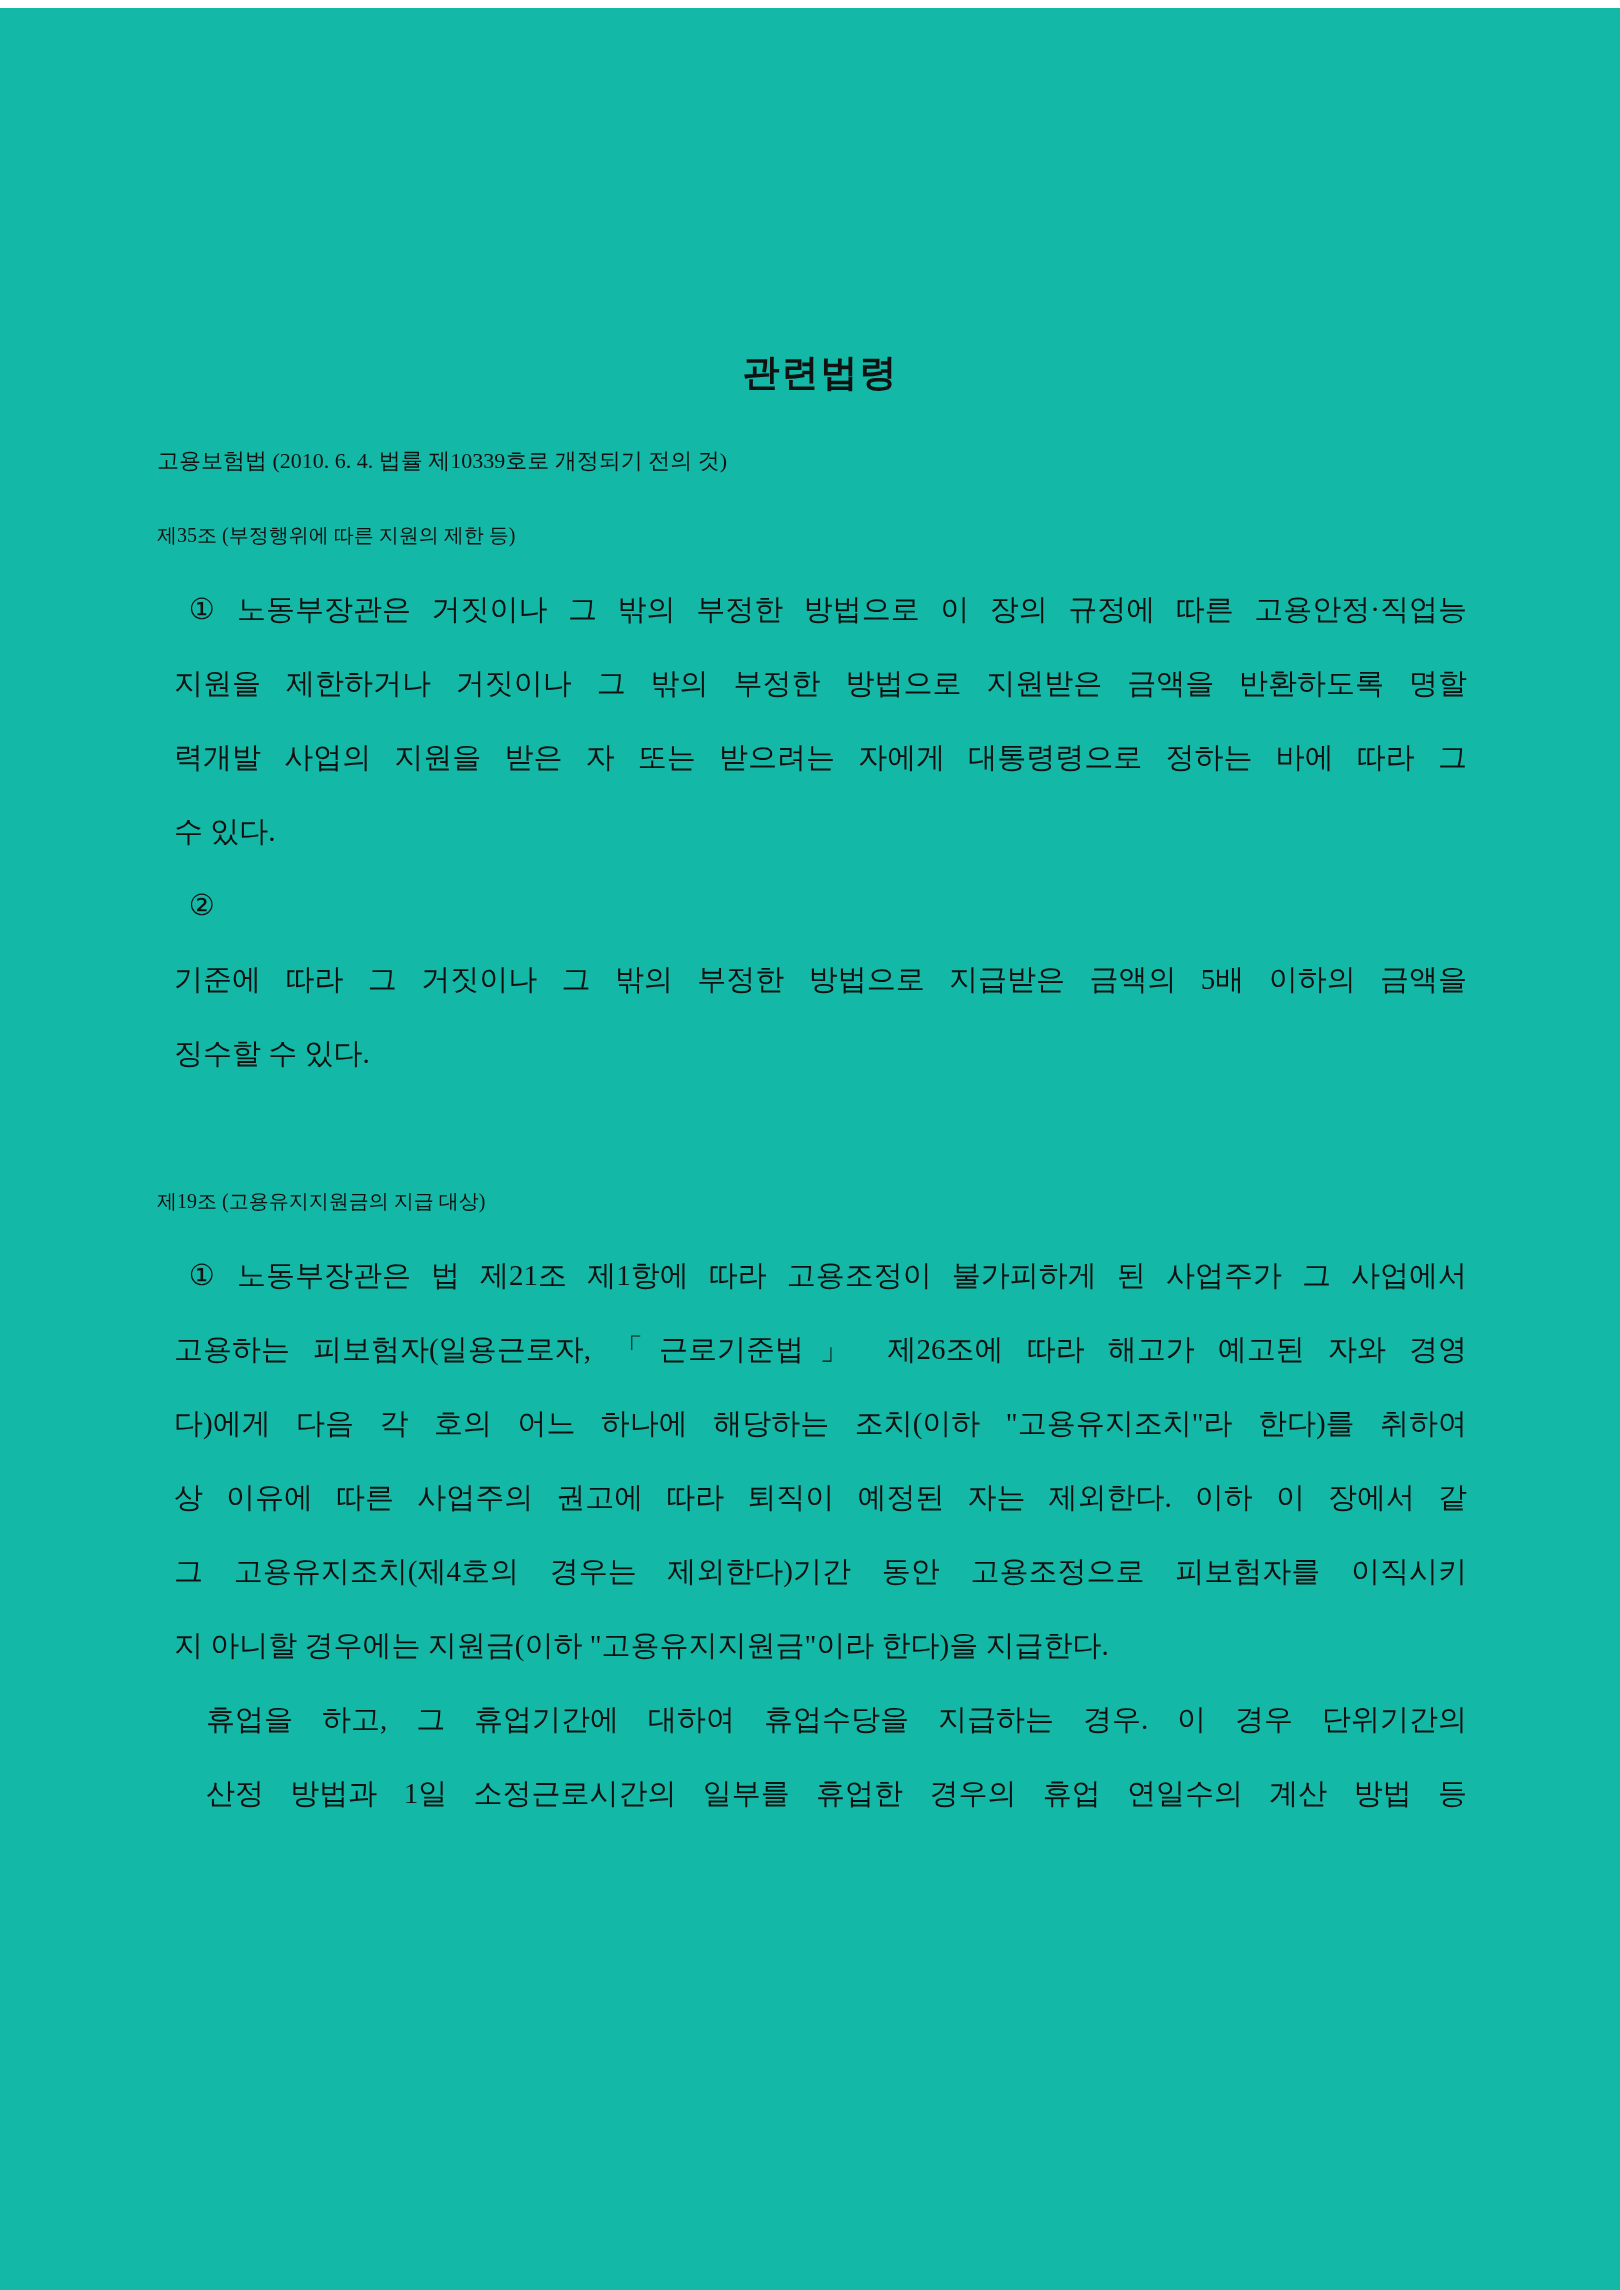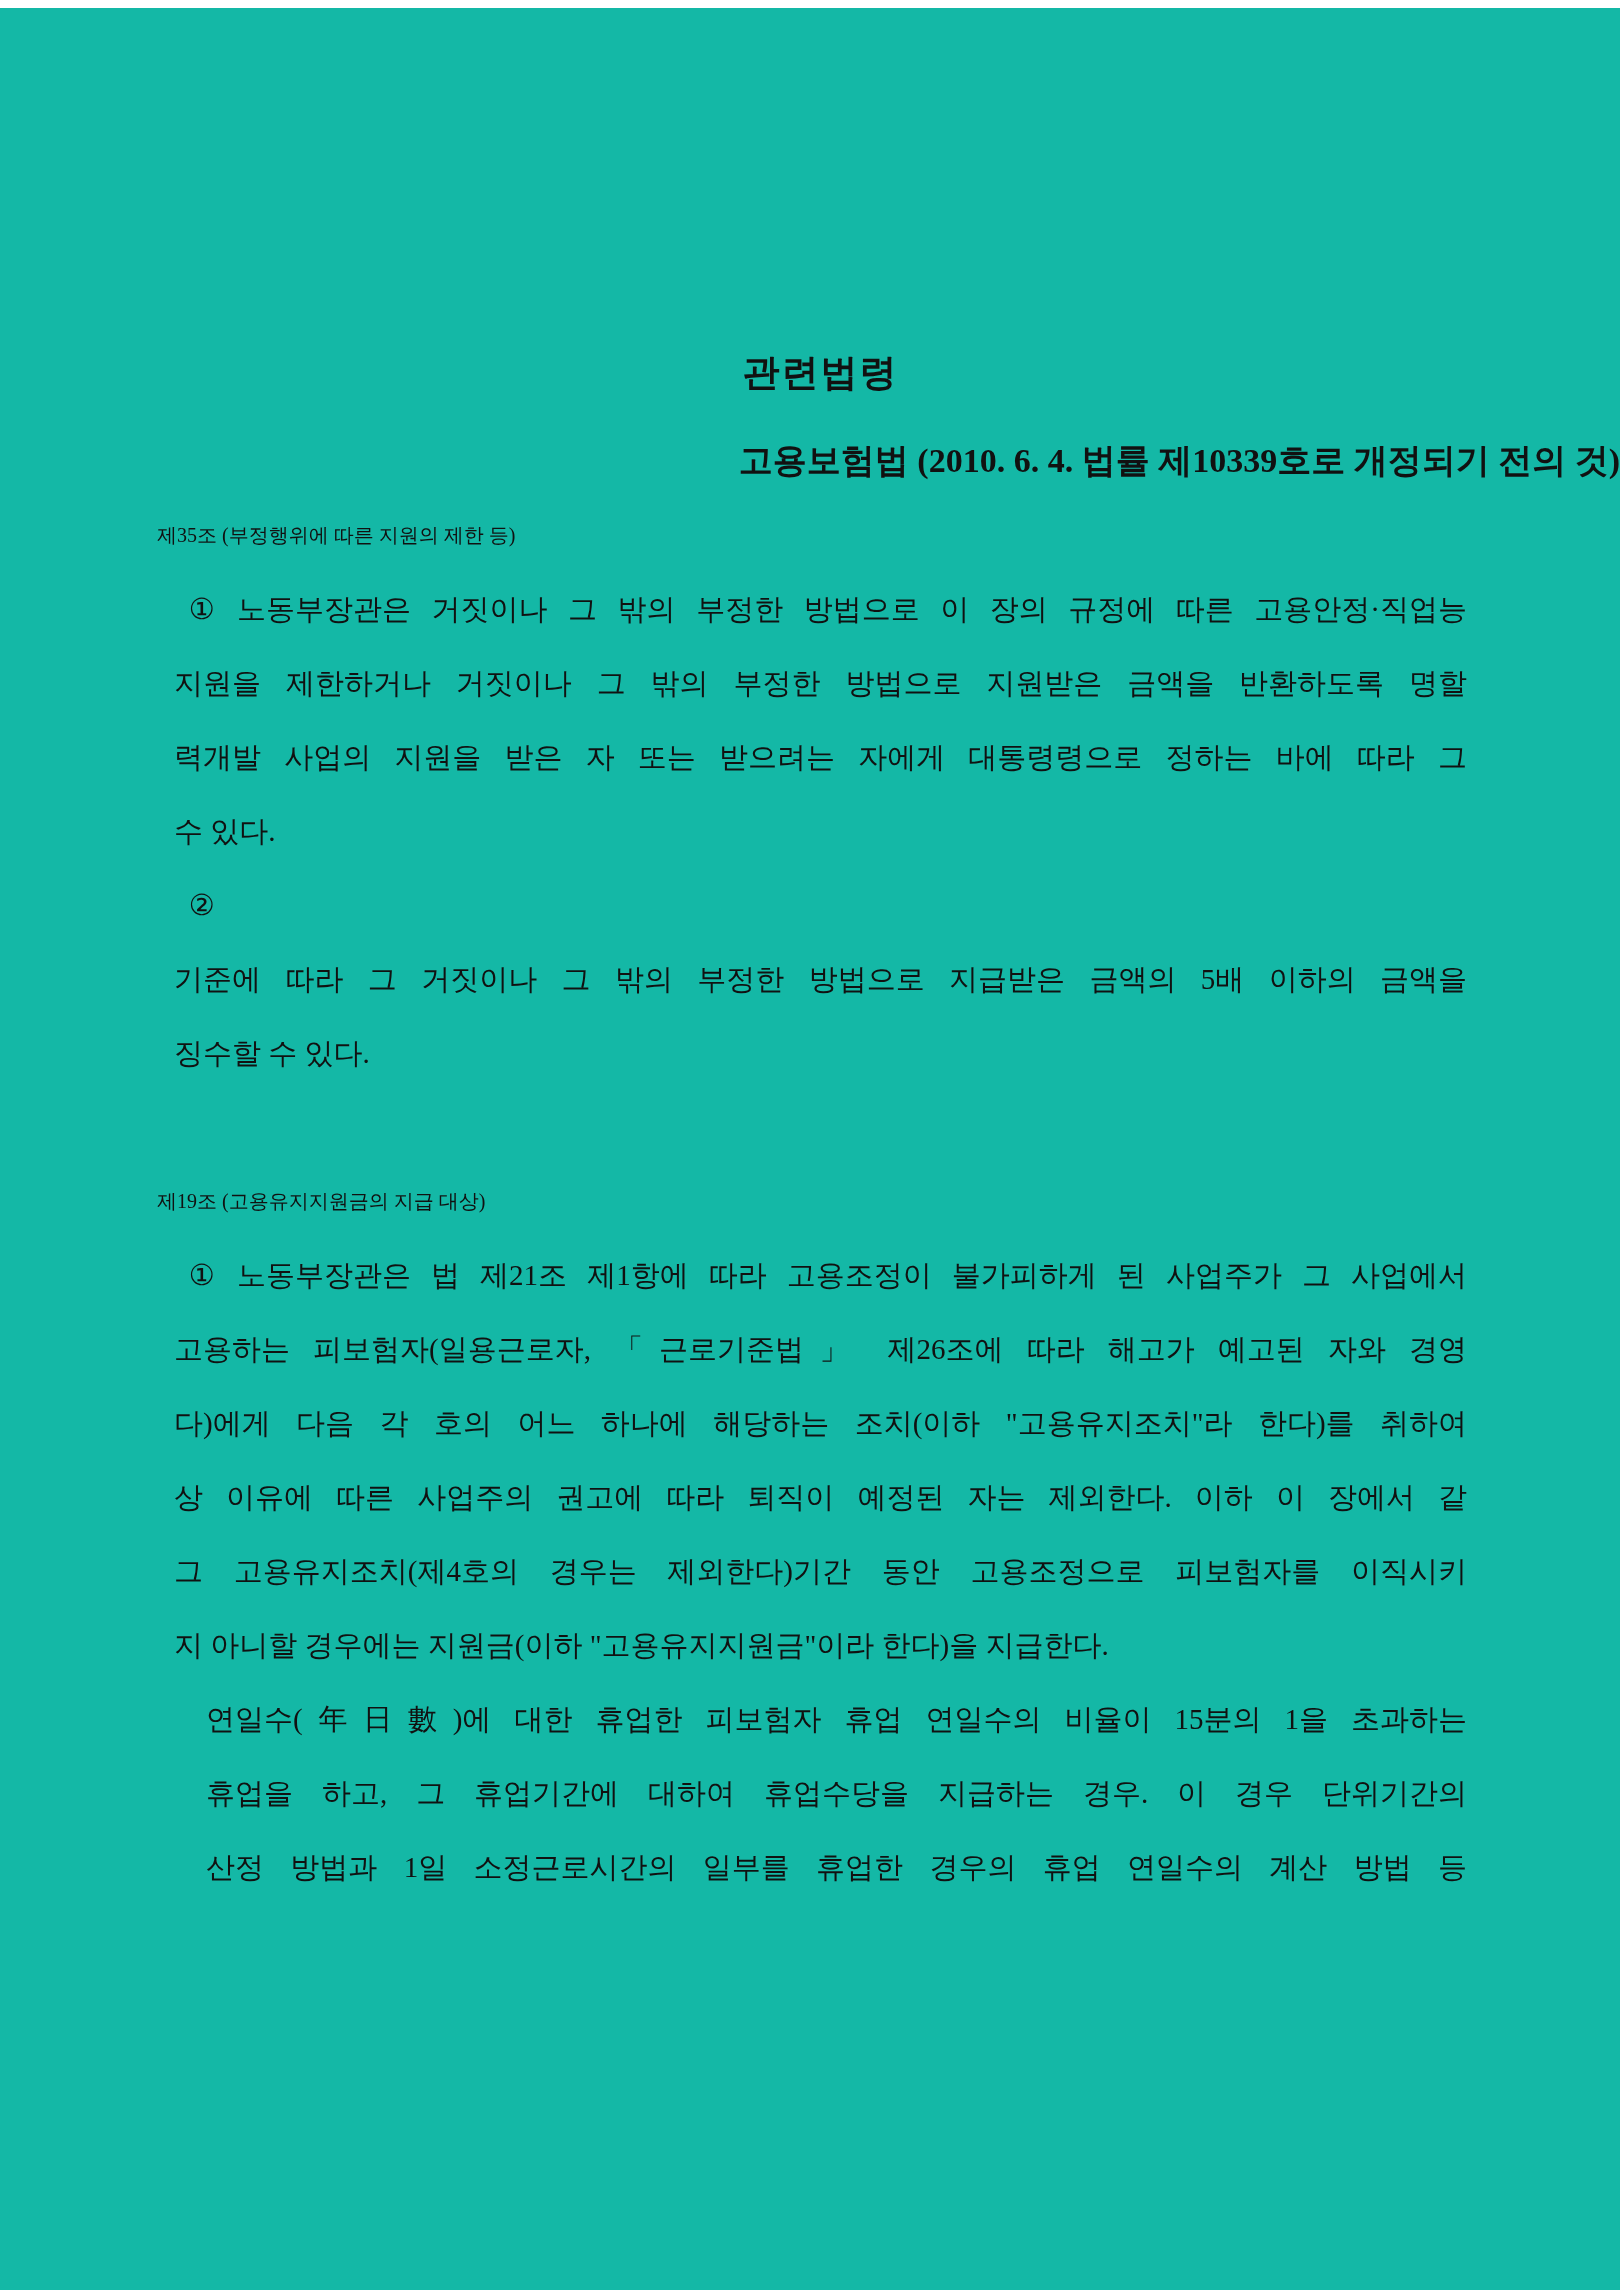--- a/index.html
+++ b/index.html
@@ -27,24 +27,23 @@
   }
   .doc-title {
     font-size: 37px;
     font-weight: bold;
     letter-spacing: 2px;
     margin-left: 174px;
     width: 1293px;
     text-align: center;
   }
   .law-heading {
-    font-size: 34px;
-    font-weight: bold;
+    font-size: 22px;
+    font-weight: normal;
     margin-left: 157px;
-    text-align: right;
   }
   .law-heading.first {
     margin-top: 13.7px;
   }
   .article-heading {
     font-size: 20px;
     margin-left: 157px;
   }
   .para {
     margin-left: 174px;
@@ -122,19 +121,18 @@
       <span>노동부장관은 법 제21조 제1항에 따라 고용조정이 불가피하게 된 사업주가 그 사업에서</span>
     </div>
     <div class="t-line pline just">고용하는 피보험자(일용근로자, 「근로기준법」 제26조에 따라 해고가 예고된 자와 경영</div>
     <div class="t-line pline just">다)에게 다음 각 호의 어느 하나에 해당하는 조치(이하 "고용유지조치"라 한다)를 취하여</div>
     <div class="t-line pline just">상 이유에 따른 사업주의 권고에 따라 퇴직이 예정된 자는 제외한다. 이하 이 장에서 같</div>
     <div class="t-line pline just">그 고용유지조치(제4호의 경우는 제외한다)기간 동안 고용조정으로 피보험자를 이직시키</div>
     <div class="t-line pline">지 아니할 경우에는 지원금(이하 "고용유지지원금"이라 한다)을 지급한다.</div>
   </div>
 
   <div class="item">
-    <div class="t-line pline just">연일수(年日數)에 대한 휴업한 피보험자 휴업 연일수의 비율이 15분의 1을 초과하는</div>
     <div class="t-line pline just">휴업을 하고, 그 휴업기간에 대하여 휴업수당을 지급하는 경우. 이 경우 단위기간의</div>
     <div class="t-line pline just">산정 방법과 1일 소정근로시간의 일부를 휴업한 경우의 휴업 연일수의 계산 방법 등</div>
   </div>
 
 </div>
 
 
 </body></html>

